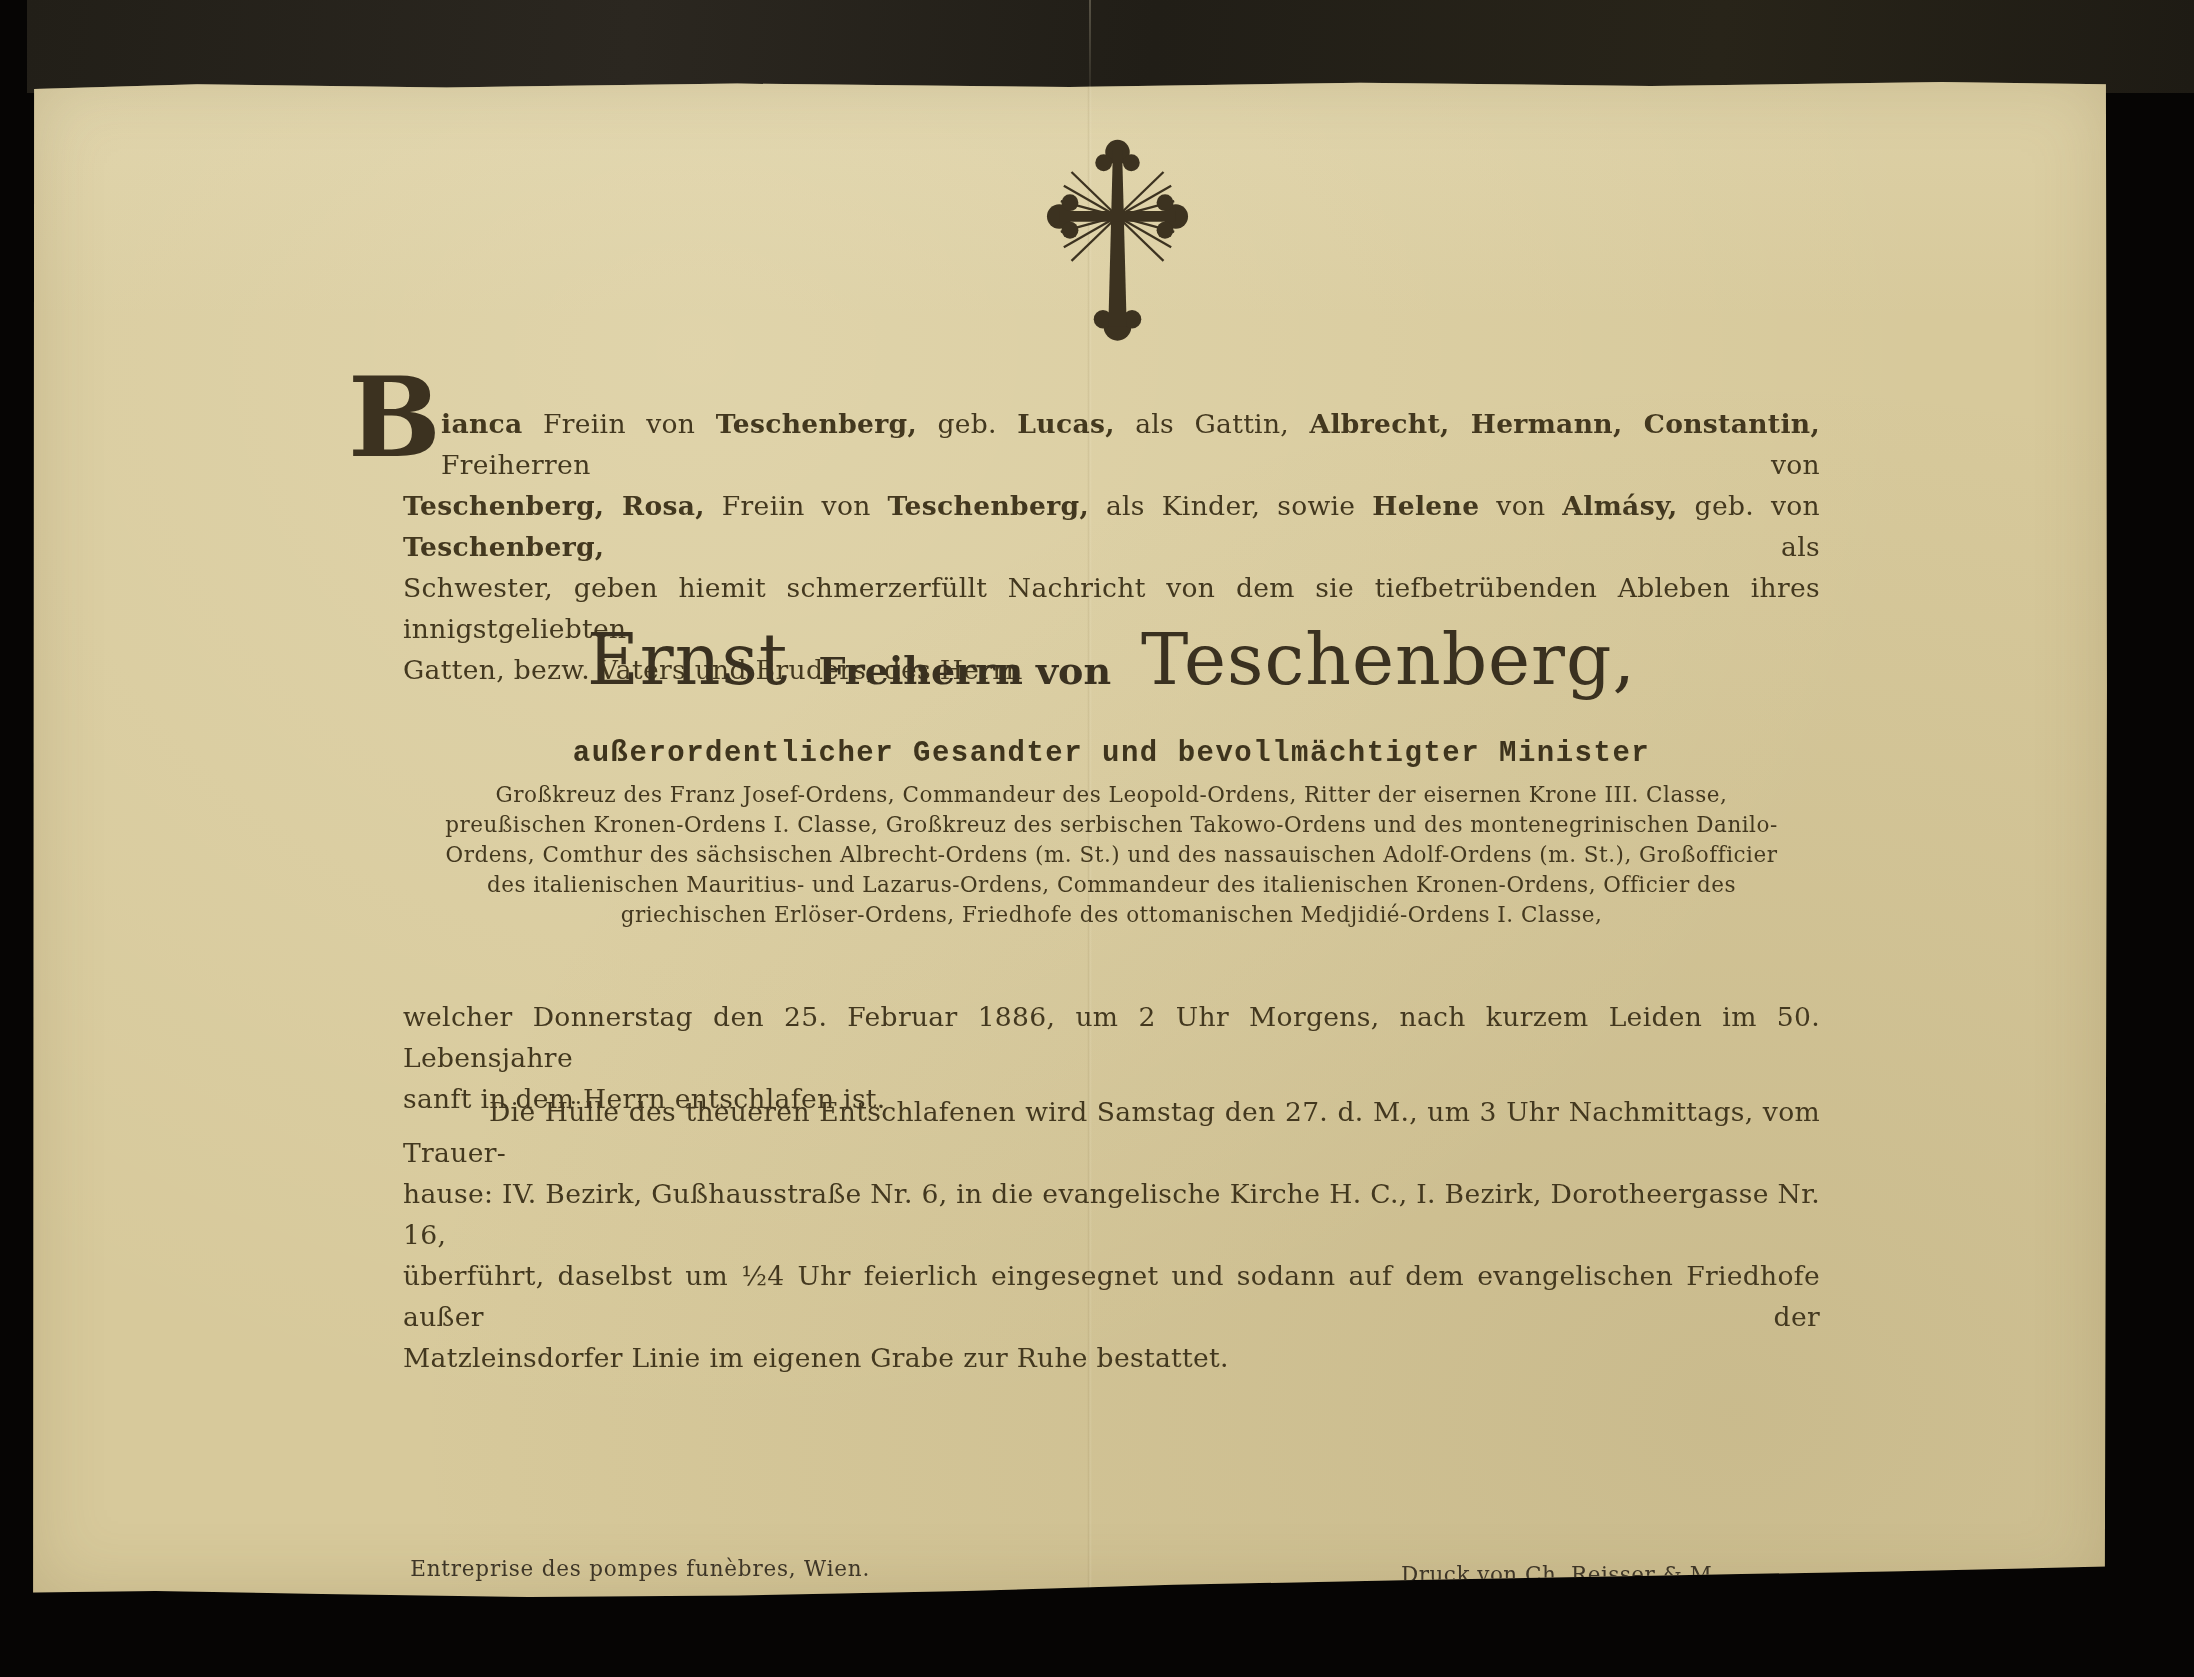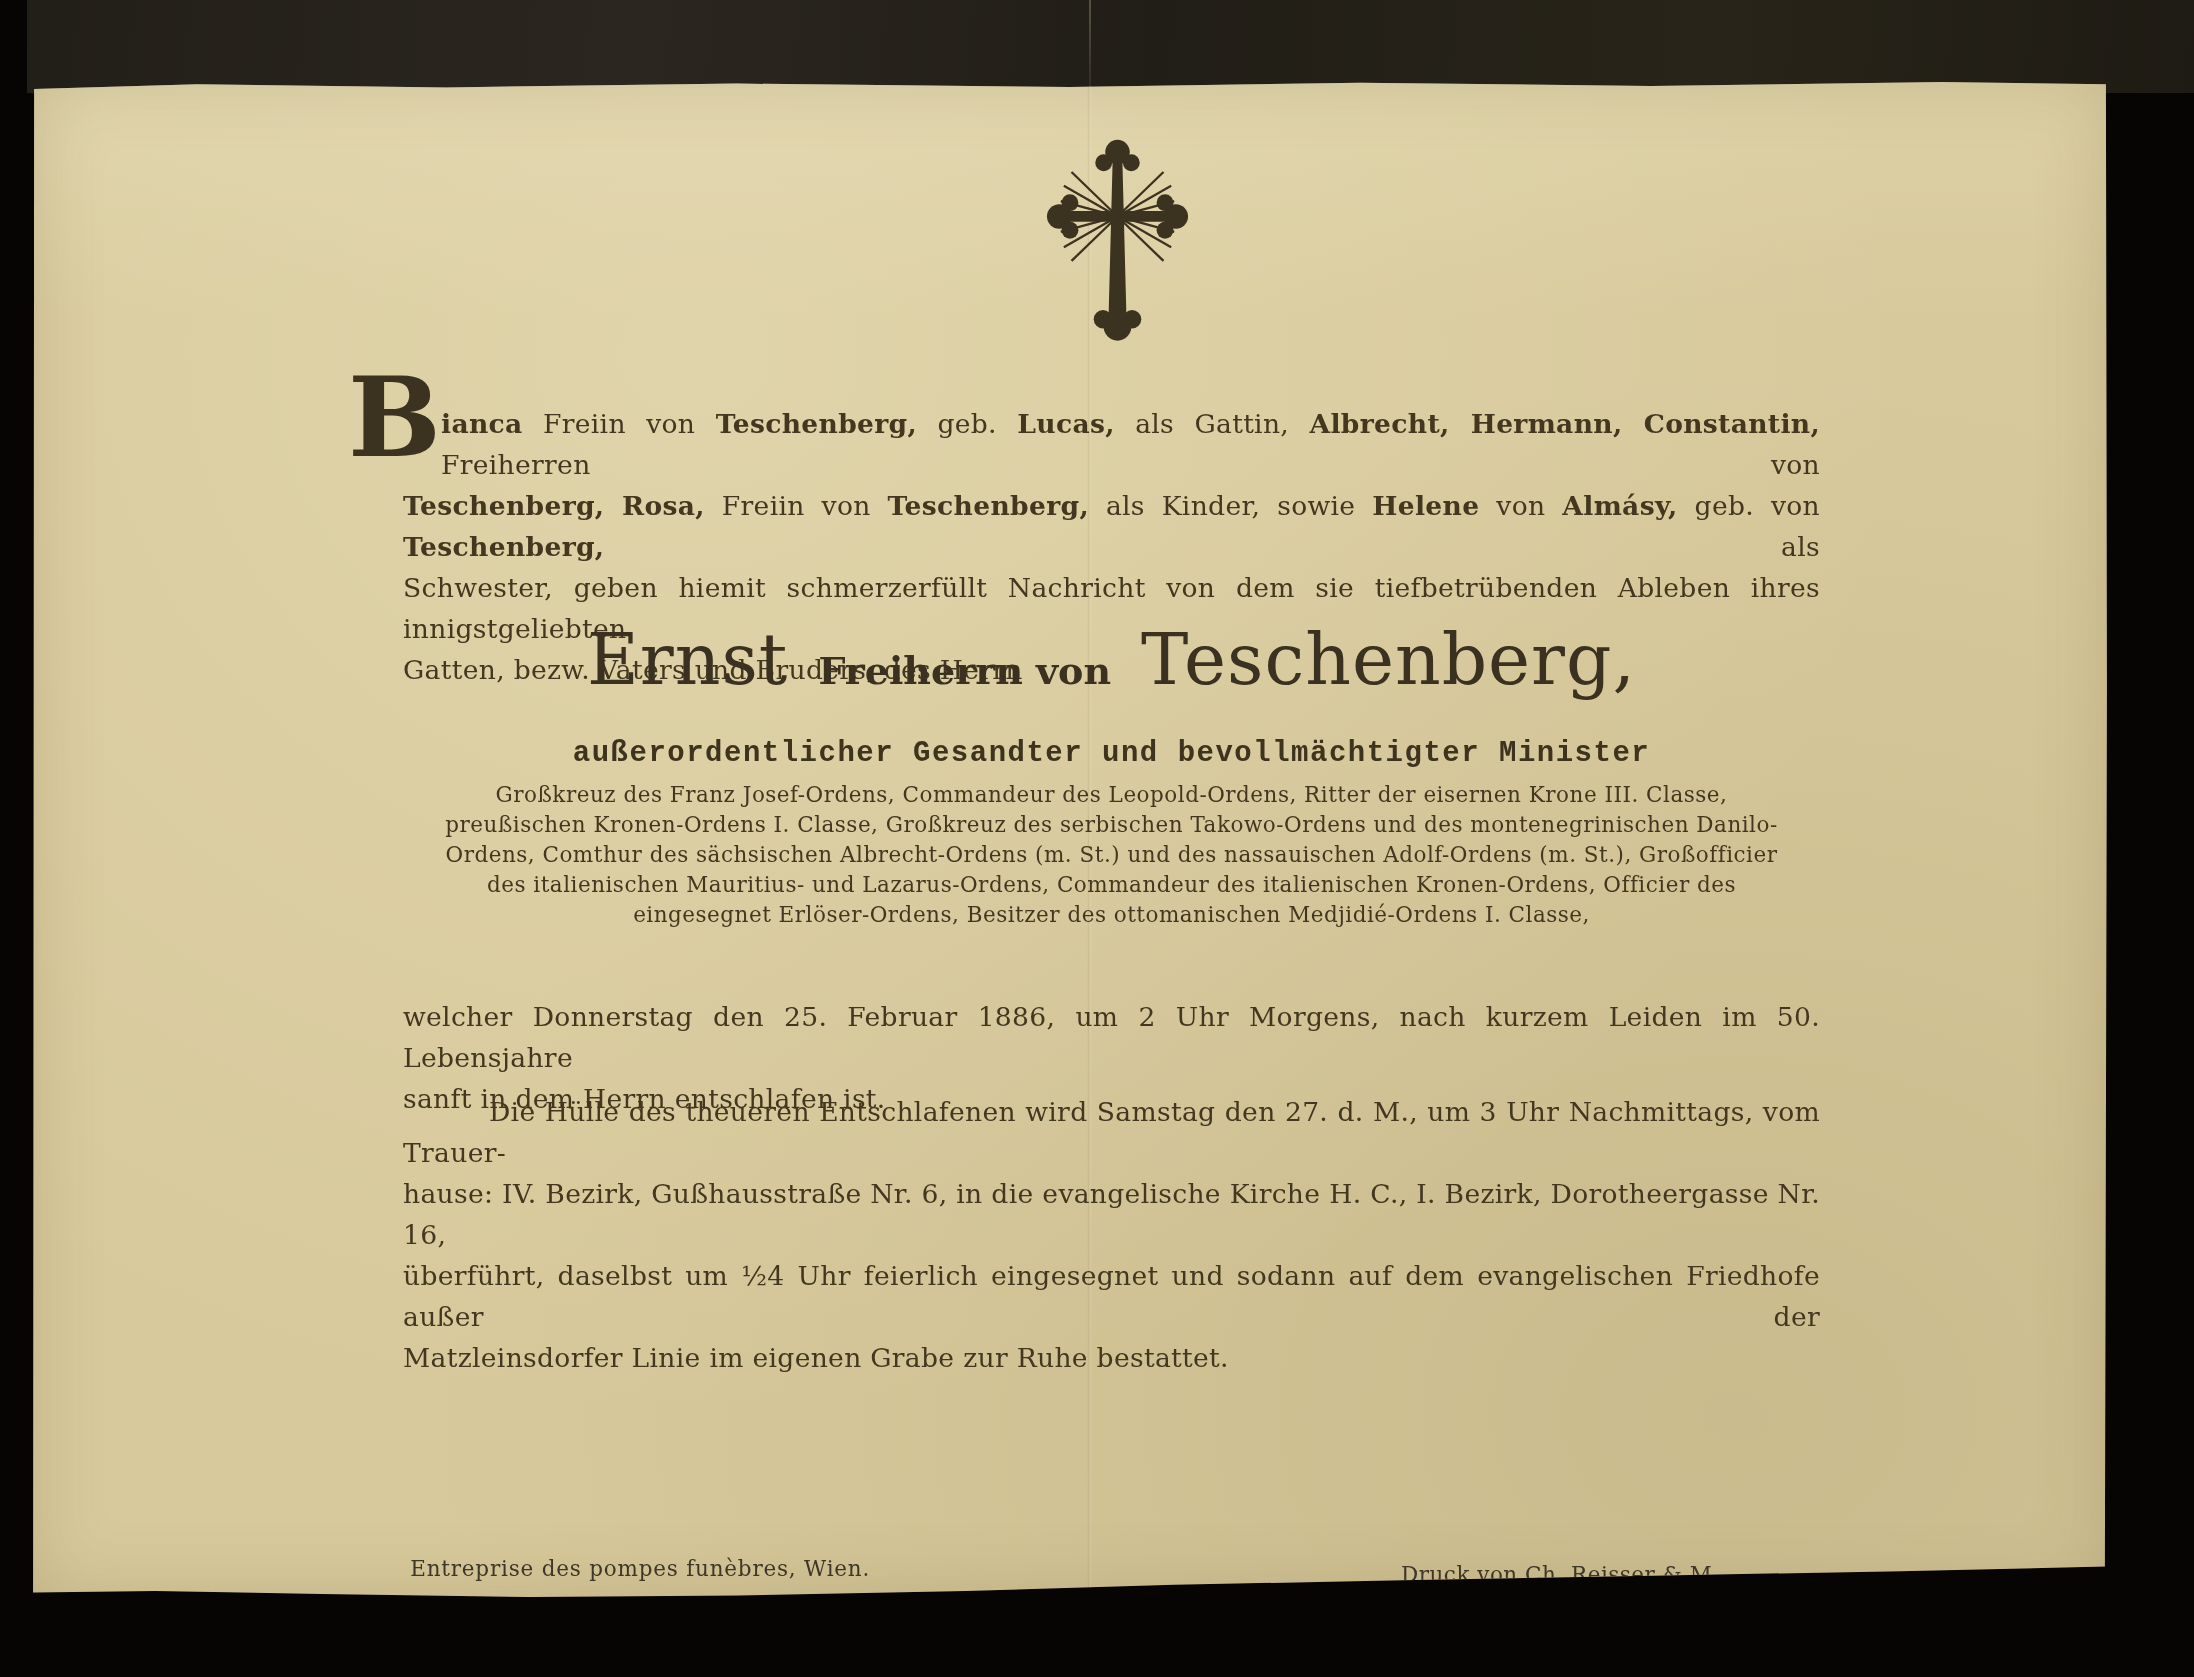--- a/index.html
+++ b/index.html
@@ -148,21 +148,21 @@
         <span class="t-big">Teschenberg,</span>
       </div>
 
       <div class="subtitle">außerordentlicher Gesandter und bevollmächtigter Minister</div>
 
       <div class="honors">
         <div class="h-line">Großkreuz des Franz Josef-Ordens, Commandeur des Leopold-Ordens, Ritter der eisernen Krone III. Classe,</div>
         <div class="h-line">preußischen Kronen-Ordens I. Classe, Großkreuz des serbischen Takowo-Ordens und des montenegrinischen Danilo-</div>
         <div class="h-line">Ordens, Comthur des sächsischen Albrecht-Ordens (m. St.) und des nassauischen Adolf-Ordens (m. St.), Großofficier</div>
         <div class="h-line">des italienischen Mauritius- und Lazarus-Ordens, Commandeur des italienischen Kronen-Ordens, Officier des</div>
-        <div class="h-line">eingesegnet Erlöser-Ordens, Besitzer des ottomanischen Medjidié-Ordens I. Classe,</div>
+        <div class="h-line">griechischen Erlöser-Ordens, Friedhofe des ottomanischen Medjidié-Ordens I. Classe,</div>
       </div>
 
       <div class="death">
         <div class="line just">welcher Donnerstag den 25. Februar 1886, um 2 Uhr Morgens, nach kurzem Leiden im 50. Lebensjahre</div>
         <div class="line">sanft in dem Herrn entschlafen ist.</div>
       </div>
 
       <div class="funeral">
         <div class="line just indent">Die Hülle des theueren Entschlafenen wird Samstag den 27. d. M., um 3 Uhr Nachmittags, vom Trauer-</div>
         <div class="line just">hause: IV. Bezirk, Gußhausstraße Nr. 6, in die evangelische Kirche H. C., I. Bezirk, Dorotheergasse Nr. 16,</div>

